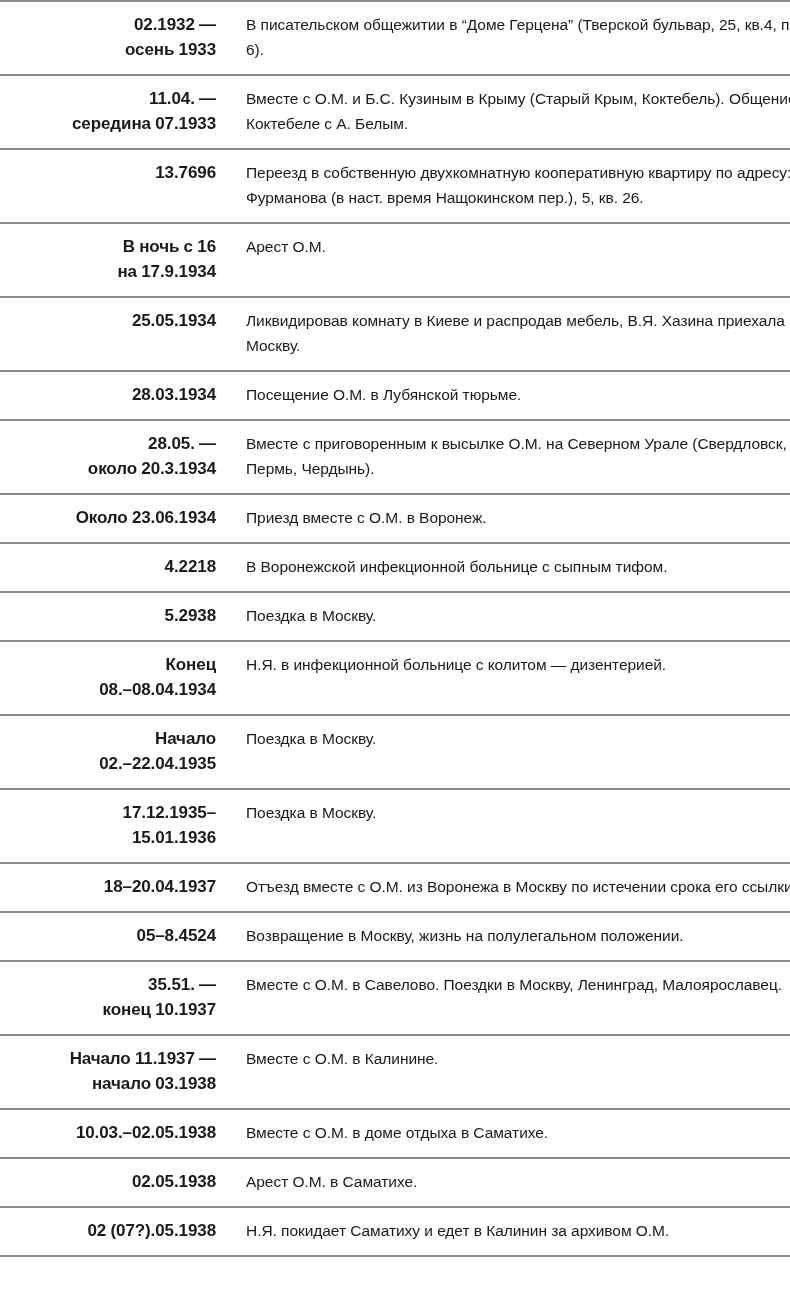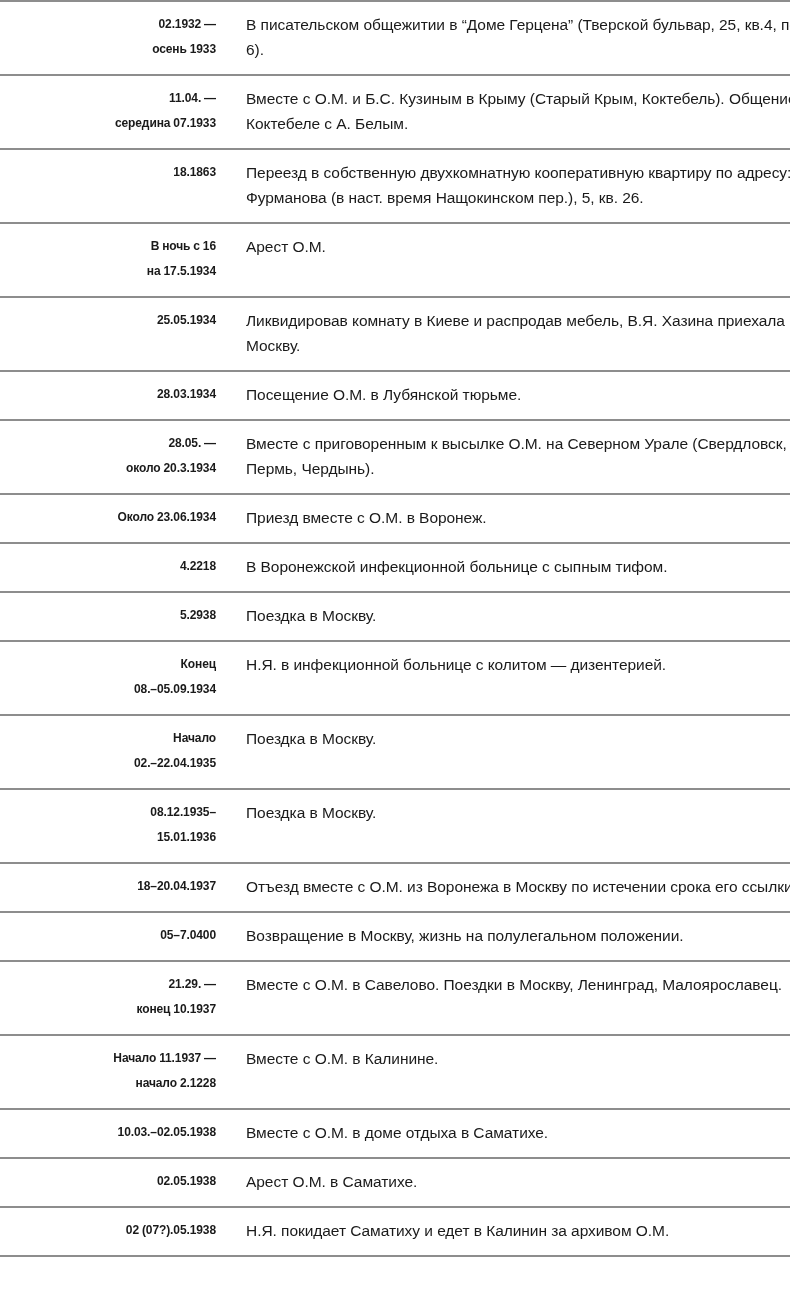--- a/index.html
+++ b/index.html
@@ -34,21 +34,21 @@
 
   td {
     vertical-align: top;
     padding: 0;
   }
 
   .date-cell {
     width: 210px;
     text-align: right;
     font-weight: bold;
-    font-size: 12px;
+    font-size: 17px;
     line-height: 25px;
     letter-spacing: -0.1px;
     padding: 10px 14px 12px 6px;
     white-space: pre-line;
     word-spacing: -0.3px;
   }
 
   .desc-cell {
     width: 580px;
     text-align: left;
@@ -68,26 +68,26 @@
         <td class="date-cell">02.1932 —
 осень 1933</td>
         <td class="desc-cell">В писательском общежитии в “Доме Герцена” (Тверской бульвар, 25, кв.4, потом 6).</td>
       </tr>
       <tr style="border-top-color: rgb(141, 141, 141);">
         <td class="date-cell">11.04. —
 середина 07.1933</td>
         <td class="desc-cell">Вместе с О.М. и Б.С. Кузиным в Крыму (Старый Крым, Коктебель). Общение в Коктебеле с А. Белым.</td>
       </tr>
       <tr style="border-top-color: rgb(141, 141, 141);">
-        <td class="date-cell">18.1863</td>
+        <td class="date-cell">13.7696</td>
         <td class="desc-cell">Переезд в собственную двухкомнатную кооперативную квартиру по адресу: ул. Фурманова (в наст. время Нащокинском пер.), 5, кв. 26.</td>
       </tr>
       <tr style="border-top-color: rgb(141, 141, 141);">
         <td class="date-cell">В ночь с 16
-на 17.5.1934</td>
+на 17.9.1934</td>
         <td class="desc-cell">Арест О.М.</td>
       </tr>
       <tr style="border-top-color: rgb(141, 141, 141);">
         <td class="date-cell">25.05.1934</td>
         <td class="desc-cell">Ликвидировав комнату в Киеве и распродав мебель, В.Я. Хазина приехала в Москву.</td>
       </tr>
       <tr style="border-top-color: rgb(141, 141, 141);">
         <td class="date-cell">28.03.1934</td>
         <td class="desc-cell">Посещение О.М. в Лубянской тюрьме.</td>
       </tr>
@@ -103,49 +103,49 @@
       <tr style="border-top-color: rgb(141, 141, 141);">
         <td class="date-cell">4.2218</td>
         <td class="desc-cell">В Воронежской инфекционной больнице с сыпным тифом.</td>
       </tr>
       <tr style="border-top-color: rgb(141, 141, 141);">
         <td class="date-cell">5.2938</td>
         <td class="desc-cell">Поездка в Москву.</td>
       </tr>
       <tr style="border-top-color: rgb(141, 141, 141);">
         <td class="date-cell">Конец
-08.–05.09.1934</td>
+08.–08.04.1934</td>
         <td class="desc-cell">Н.Я. в инфекционной больнице с колитом — дизентерией.</td>
       </tr>
       <tr style="border-top-color: rgb(141, 141, 141);">
         <td class="date-cell">Начало
 02.–22.04.1935</td>
         <td class="desc-cell">Поездка в Москву.</td>
       </tr>
       <tr style="border-top-color: rgb(141, 141, 141);">
-        <td class="date-cell">08.12.1935–
+        <td class="date-cell">17.12.1935–
 15.01.1936</td>
         <td class="desc-cell">Поездка в Москву.</td>
       </tr>
       <tr style="border-top-color: rgb(141, 141, 141);">
         <td class="date-cell">18–20.04.1937</td>
         <td class="desc-cell">Отъезд вместе с О.М. из Воронежа в Москву по истечении срока его ссылки.</td>
       </tr>
       <tr style="border-top-color: rgb(141, 141, 141);">
-        <td class="date-cell">05–7.0400</td>
+        <td class="date-cell">05–8.4524</td>
         <td class="desc-cell">Возвращение в Москву, жизнь на полулегальном положении.</td>
       </tr>
       <tr style="border-top-color: rgb(141, 141, 141);">
-        <td class="date-cell">21.29. —
+        <td class="date-cell">35.51. —
 конец 10.1937</td>
         <td class="desc-cell">Вместе с О.М. в Савелово. Поездки в Москву, Ленинград, Малоярославец.</td>
       </tr>
       <tr style="border-top-color: rgb(141, 141, 141);">
         <td class="date-cell">Начало 11.1937 —
-начало 2.1228</td>
+начало 03.1938</td>
         <td class="desc-cell">Вместе с О.М. в Калинине.</td>
       </tr>
       <tr style="border-top-color: rgb(141, 141, 141);">
         <td class="date-cell">10.03.–02.05.1938</td>
         <td class="desc-cell">Вместе с О.М. в доме отдыха в Саматихе.</td>
       </tr>
       <tr style="border-top-color: rgb(141, 141, 141);">
         <td class="date-cell">02.05.1938</td>
         <td class="desc-cell">Арест О.М. в Саматихе.</td>
       </tr>

